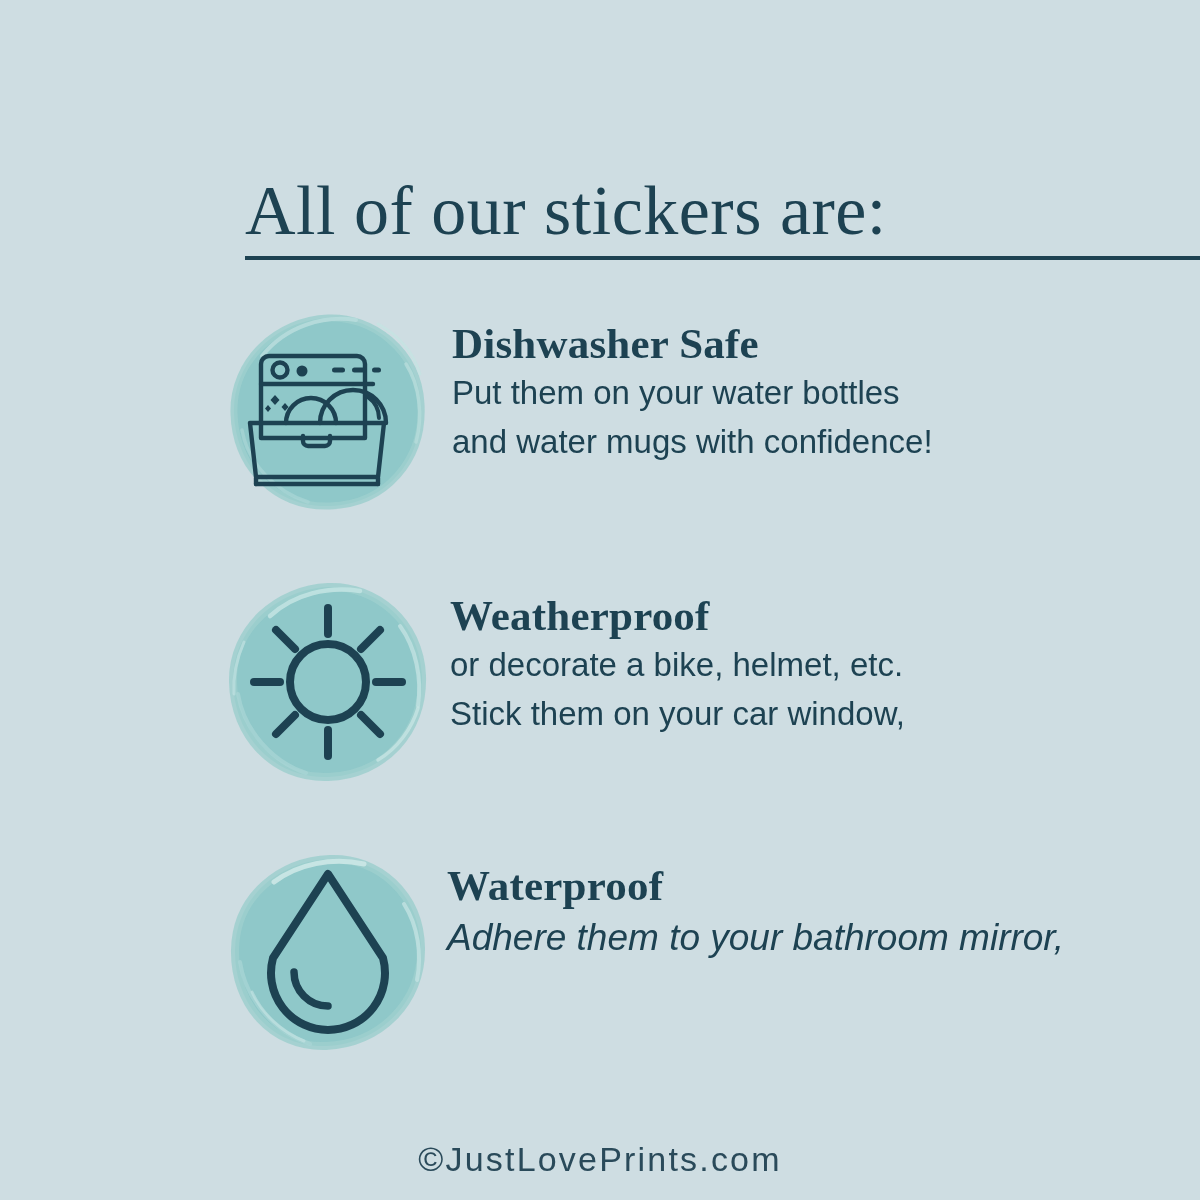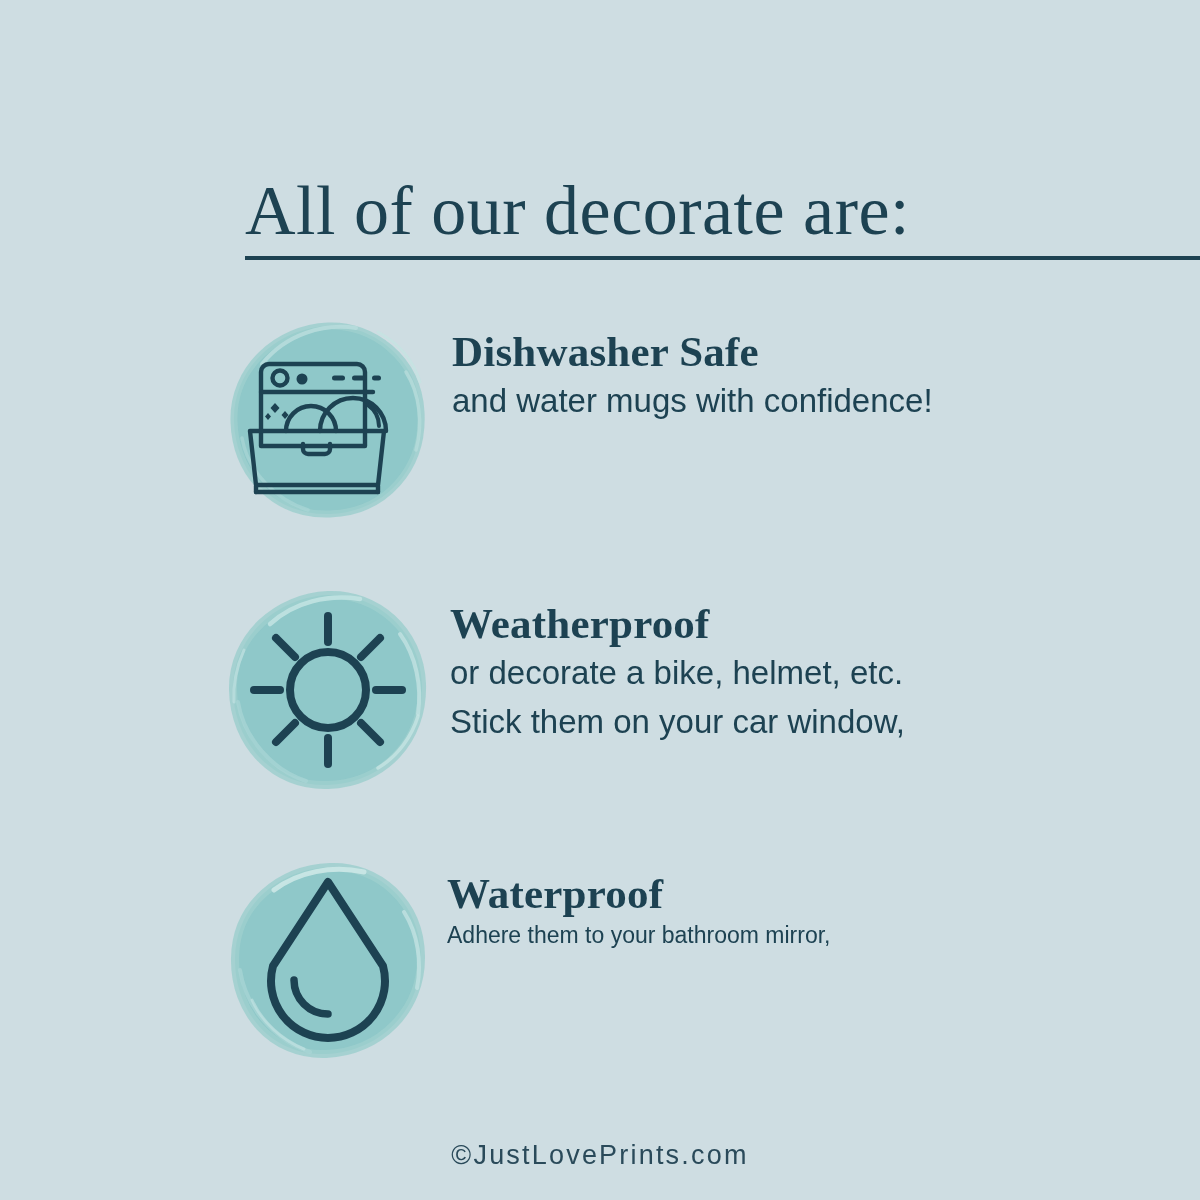--- a/index.html
+++ b/index.html
@@ -45,21 +45,20 @@
     height: 4px;
     background: #1d4252;
   }
 
   
   .feature {
     position: absolute;
     left: 228px;
     width: 960px;
     height: 215px;
-    margin-top: 8px;
   }
   .feature.f1 { top: 312px; }
   .feature.f2 { top: 582px; }
   .feature.f3 { top: 852px; }
 
   .icon-wrap {
     position: absolute;
     left: 0;
     top: 0;
     width: 200px;
@@ -96,41 +95,41 @@
     line-height: 1.47;
     color: #1d4252;
     margin: 0;
   }
   .feature-body .line { display: block; white-space: nowrap; }
 
   
   .f1 .feature-text { left: 224px; top: 10px; }
   .f2 .feature-text { left: 222px; top: 12px; }
   .f3 .feature-text { left: 219px; top: 12px; }
-  .f3 .feature-body { font-size: 23px; }
+  .f3 .feature-body { font-size: 37px; font-style: italic; }
 
   
   .footer {
     position: absolute;
     left: 0;
     top: 1140px;
     width: 1200px;
     text-align: center;
     font-family: "Liberation Sans", sans-serif;
-    font-size: 27px;
+    font-size: 34px;
     letter-spacing: 2.2px;
     color: #2a4a5a;
   }
 </style>
 </head>
 <body>
 
 <div class="page">
 
-  <h1 class="title">All of our decorate are:</h1>
+  <h1 class="title">All of our stickers are:</h1>
   <div class="divider"></div>
 
   <div class="feature f1">
     <div class="icon-wrap">
       <svg viewBox="0 0 200 200" xmlns="http://www.w3.org/2000/svg">
 
         <g>
           <path d="M100 6 C144 4 190 38 193 92 C196 148 158 192 102 194 C48 196 8 156 6 102 C4 48 50 8 100 6 Z" fill="#8fc8c9"></path>
           <path d="M100 6 C144 4 190 38 193 92 C196 148 158 192 102 194 C48 196 8 156 6 102 C4 48 50 8 100 6 Z" fill="none" stroke="#9ecfce" stroke-width="7" opacity="0.85"></path>
           <path d="M34 44 C58 14 96 3 128 8" fill="none" stroke="#b7dcdb" stroke-width="4" stroke-linecap="round" opacity="0.9"></path>
@@ -167,20 +166,21 @@
 
           <path d="M47 83 l4.5 5 l-4.5 5 l-4.5 -5 z"></path>
           <path d="M57 91 l3.5 4 l-3.5 4 l-3.5 -4 z"></path>
           <path d="M40 93 l3 3.5 l-3 3.5 l-3 -3.5 z"></path>
         </g>
       </svg>
     </div>
     <div class="feature-text">
       <div class="feature-heading">Dishwasher Safe</div>
       <div class="feature-body">
+        <span class="line">Put them on your water bottles</span>
         <span class="line">and water mugs with confidence!</span>
       </div>
     </div>
   </div>
 
   <div class="feature f2">
     <div class="icon-wrap">
       <svg viewBox="0 0 200 200" xmlns="http://www.w3.org/2000/svg">
         <g>
           <path d="M100 5 C148 3 192 40 194 94 C196 150 156 193 100 195 C46 197 6 154 5 100 C4 46 50 7 100 5 Z" fill="#8fc8c9"></path>

